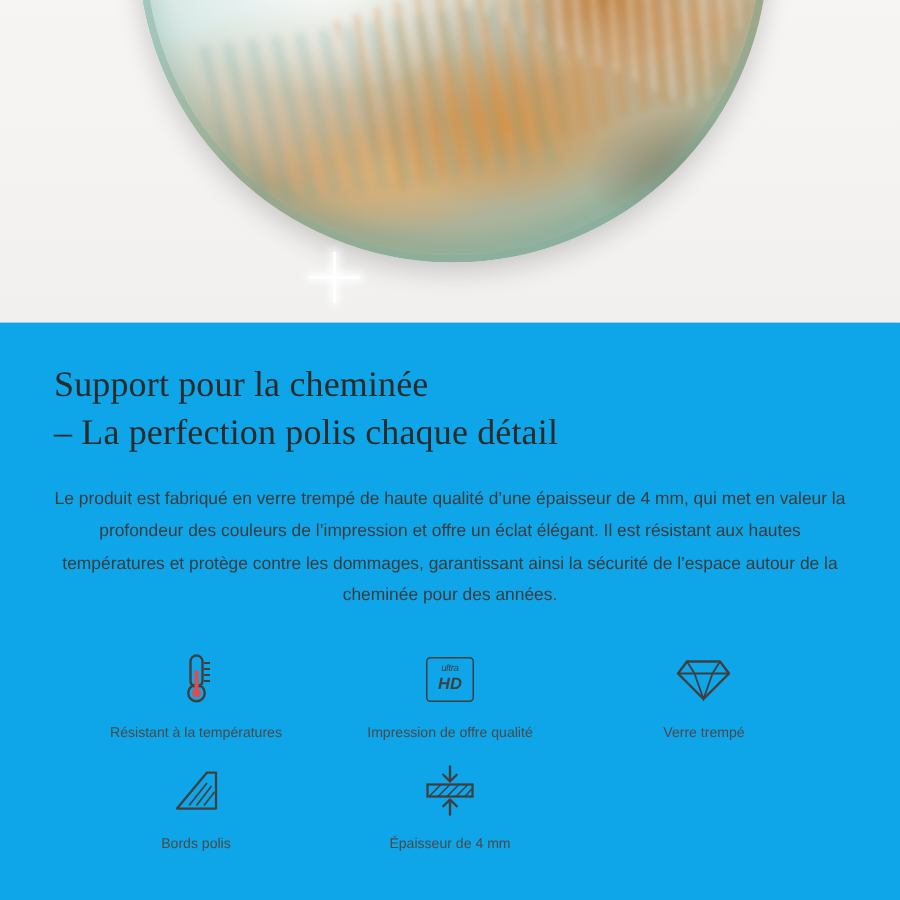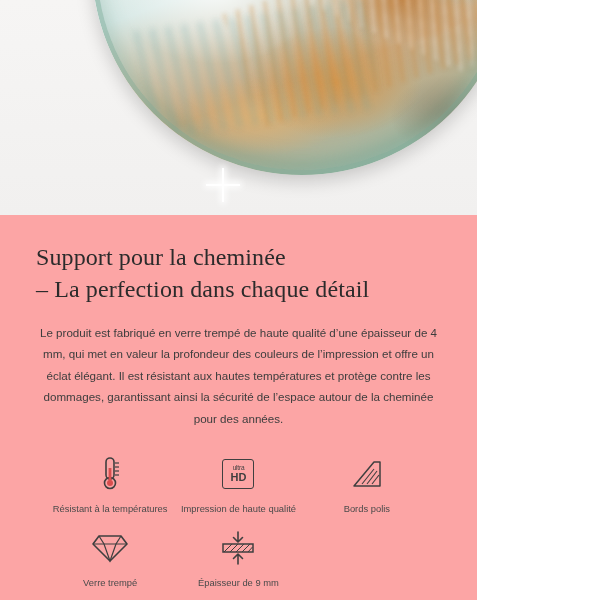--- a/index.html
+++ b/index.html
@@ -8,23 +8,23 @@
   }
   body {
     width: 600px;
     height: 600px;
     background: #ffffff;
     font-family: "Liberation Sans", sans-serif;
     overflow: hidden;
   }
   .page {
     position: relative;
-    width: 477px;
+    width: 600px;
     height: 600px;
-    background: #fca5a5;
+    background: #0ea5e9;
     overflow: hidden;
   }
 
   
   .hero {
     position: relative;
     width: 600px;
     height: 215px;
     background: #f3f2f1;
     overflow: hidden;
@@ -175,20 +175,21 @@
     align-items: center;
     justify-content: flex-start;
     text-align: center;
   }
   .feature-icon {
     height: 46px;
     display: flex;
     align-items: center;
     justify-content: flex-end;
     margin-bottom: 6px;
+    font-style: italic;
   }
   .feature-label {
     font-size: 9.4px;
     color: #4a4a4a;
     line-height: 1.3;
   }
   .ultrahd-box {
     width: 30px;
     height: 28px;
     border: 1.6px solid #3f3f3f;
@@ -224,21 +225,21 @@
       <div class="glass-swirl-2"></div>
       <div class="glass-swirl-3"></div>
       <div class="glass-edge"></div>
     </div>
     <div class="glass-sparkle"></div>
   </div>
 
   <div class="content">
     <h1 class="headline">
       <span>Support pour la cheminée</span>
-      <span class="line2">– La perfection dans chaque détail</span>
+      <span class="line2">– La perfection polis chaque détail</span>
     </h1>
 
     <p class="body-copy">Le produit est fabriqué en verre trempé de haute qualité d’une épaisseur de 4 mm, qui met en valeur la profondeur des couleurs de l’impression et offre un éclat élégant. Il est résistant aux hautes températures et protège contre les dommages, garantissant ainsi la sécurité de l’espace autour de la cheminée pour des années.</p>
 
     <div class="features">
 
       <div class="feature">
         <div class="feature-icon">
           <svg width="34" height="40" viewBox="0 0 34 40" aria-hidden="true">
             <rect x="13" y="4" width="8" height="21" rx="4" fill="none" stroke="#3f3f3f" stroke-width="1.6"></rect>
@@ -254,54 +255,54 @@
         <div class="feature-label">Résistant à la températures</div>
       </div>
 
       <div class="feature">
         <div class="feature-icon">
           <div class="ultrahd-box">
             <span class="u1">ultra</span>
             <span class="u2">HD</span>
           </div>
         </div>
-        <div class="feature-label">Impression de haute qualité</div>
-      </div>
-
+        <div class="feature-label">Impression de offre qualité</div>
+      </div>
+
+
+      <div class="feature">
+        <div class="feature-icon">
+          <svg width="38" height="32" viewBox="0 0 38 32" aria-hidden="true">
+            <path d="M8 4 H30 L36 12 L19 29 L2 12 Z" fill="none" stroke="#3f3f3f" stroke-width="1.6" stroke-linejoin="round"></path>
+            <path d="M2 12 H36" stroke="#3f3f3f" stroke-width="1.2"></path>
+            <path d="M8 4 L13 12 L19 29 L25 12 L30 4" fill="none" stroke="#3f3f3f" stroke-width="1.2"></path>
+          </svg>
+        </div>
+        <div class="feature-label">Verre trempé</div>
+      </div>
 
       <div class="feature">
         <div class="feature-icon">
           <svg width="34" height="32" viewBox="0 0 34 32" aria-hidden="true">
             <path d="M4 28 L24 4 L30 4 L30 28 Z" fill="none" stroke="#3f3f3f" stroke-width="1.5" stroke-linejoin="round"></path>
             <line x1="12" y1="26" x2="24" y2="11" stroke="#3f3f3f" stroke-width="1.1"></line>
             <line x1="17" y1="26" x2="27" y2="13" stroke="#3f3f3f" stroke-width="1.1"></line>
             <line x1="22" y1="26" x2="29" y2="17" stroke="#3f3f3f" stroke-width="1.1"></line>
           </svg>
         </div>
         <div class="feature-label">Bords polis</div>
       </div>
 
       <div class="feature">
         <div class="feature-icon">
-          <svg width="38" height="32" viewBox="0 0 38 32" aria-hidden="true">
-            <path d="M8 4 H30 L36 12 L19 29 L2 12 Z" fill="none" stroke="#3f3f3f" stroke-width="1.6" stroke-linejoin="round"></path>
-            <path d="M2 12 H36" stroke="#3f3f3f" stroke-width="1.2"></path>
-            <path d="M8 4 L13 12 L19 29 L25 12 L30 4" fill="none" stroke="#3f3f3f" stroke-width="1.2"></path>
-          </svg>
-        </div>
-        <div class="feature-label">Verre trempé</div>
-      </div>
-
-      <div class="feature">
-        <div class="feature-icon">
           <svg width="40" height="36" viewBox="0 0 40 36" aria-hidden="true">
             <path d="M20 2 V11 M15.5 7.5 L20 12 L24.5 7.5" fill="none" stroke="#3f3f3f" stroke-width="1.6" stroke-linecap="round" stroke-linejoin="round"></path>
             <rect x="5" y="14" width="30" height="8" fill="none" stroke="#3f3f3f" stroke-width="1.5"></rect>
             <path d="M6 22 L14 14 M12 22 L20 14 M18 22 L26 14 M24 22 L32 14 M30 22 L34.5 17" stroke="#3f3f3f" stroke-width="1"></path>
             <path d="M20 34 V25 M15.5 28.5 L20 24 L24.5 28.5" fill="none" stroke="#3f3f3f" stroke-width="1.6" stroke-linecap="round" stroke-linejoin="round"></path>
           </svg>
         </div>
-        <div class="feature-label">Épaisseur de 9 mm</div>
+        <div class="feature-label">Épaisseur de 4 mm</div>
       </div>
 
     </div>
   </div>
 </div>
 
 </body></html>

